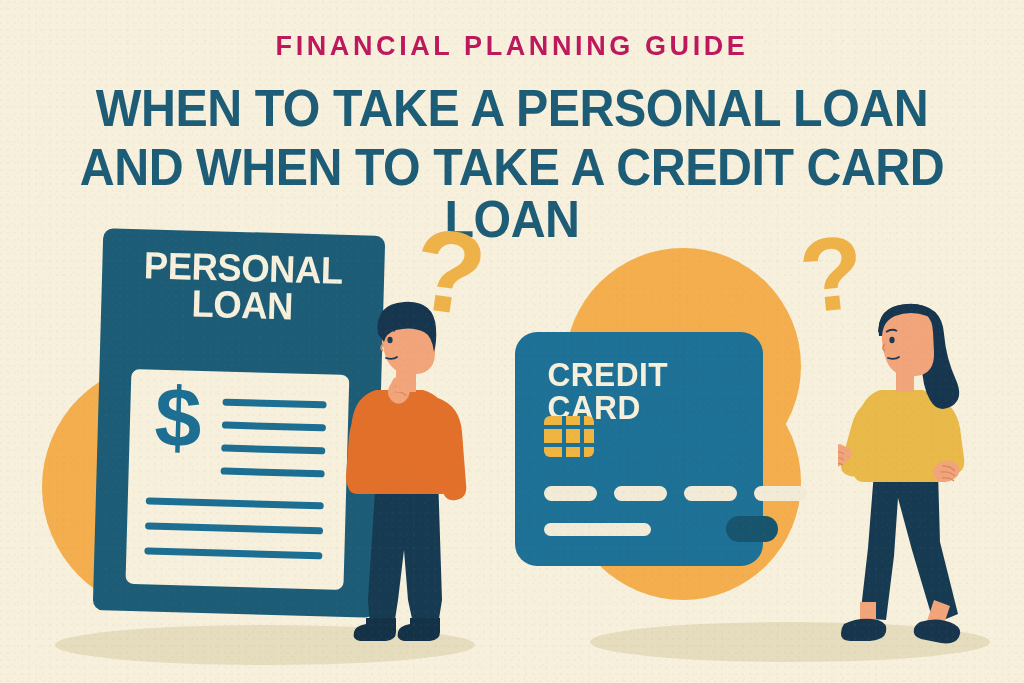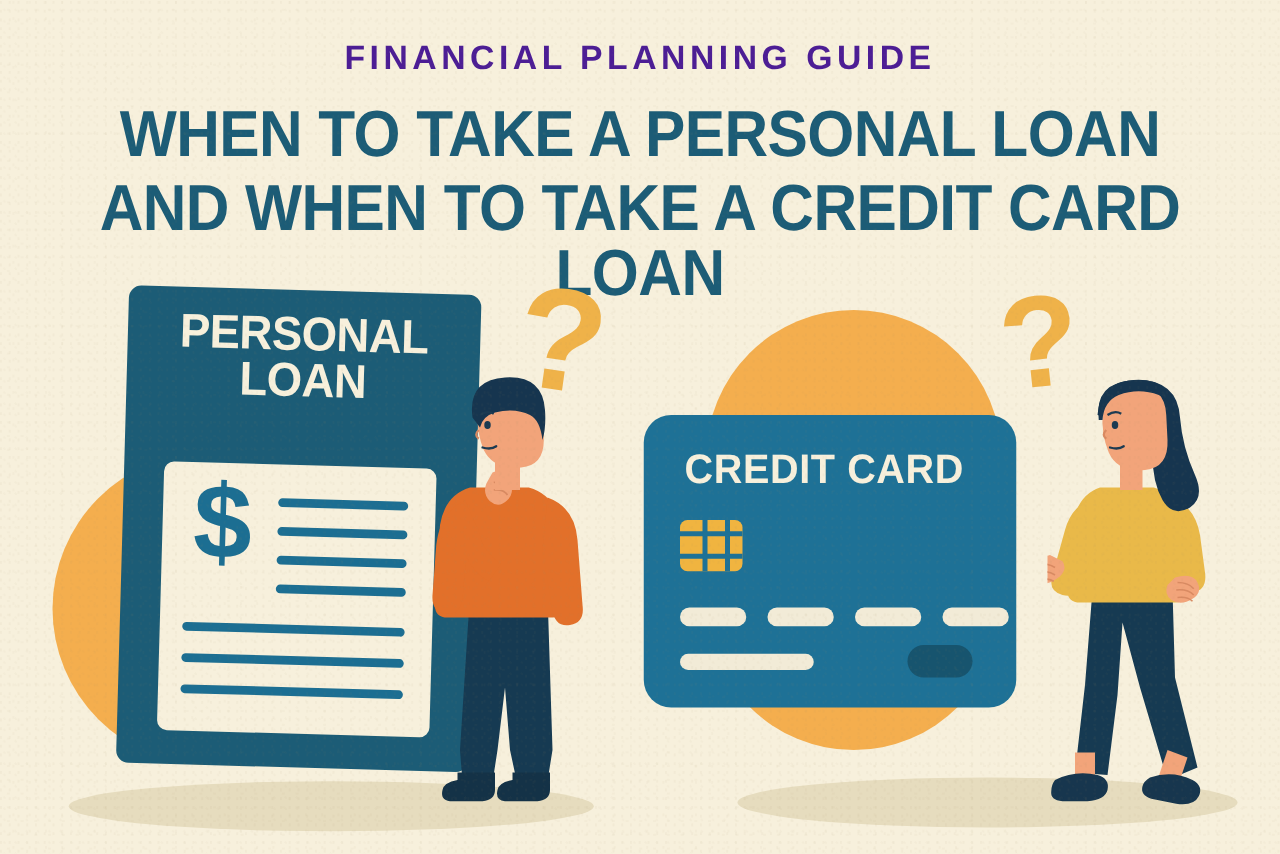--- a/index.html
+++ b/index.html
@@ -18,21 +18,21 @@
       radial-gradient(circle at 13% 27%, rgba(160,140,100,.10) 0 1px, transparent 1px),
       radial-gradient(circle at 61% 73%, rgba(160,140,100,.09) 0 1px, transparent 1px),
       radial-gradient(circle at 38% 88%, rgba(160,140,100,.08) 0 1px, transparent 1px),
       radial-gradient(circle at 82% 14%, rgba(160,140,100,.09) 0 1px, transparent 1px);
     background-size:7px 7px, 11px 11px, 9px 9px, 13px 13px;
   }
 
   
   .eyebrow{
     position:absolute;left:0;right:0;top:33px;text-align:center;
-    color:#4c1d95;font-size:27px;font-weight:700;letter-spacing:3.6px;
+    color:#be185d;font-size:27px;font-weight:700;letter-spacing:3.6px;
     line-height:1;
   }
   .head1,.head2{
     position:absolute;left:0;right:0;text-align:center;
     color:#1C5C76;font-weight:700;line-height:1;
     transform:scaleX(.93);
   }
   .head1{top:82px;font-size:52px;letter-spacing:-.5px;}
   .head2{top:141px;font-size:52px;letter-spacing:-.5px;}
 
@@ -73,21 +73,21 @@
   .dline.s2{top:50px;}
   .dline.s3{top:73px;}
   .dline.s4{top:96px;}
   .dline.long{left:18px;width:178px;}
   .dline.l1{top:128px;}
   .dline.l2{top:153px;}
   .dline.l3{top:178px;}
 
   
   #card{
-    position:absolute;left:515px;top:332px;width:298px;height:234px;
+    position:absolute;left:515px;top:332px;width:248px;height:234px;
     background:#1E7196;border-radius:22px;z-index:6;
   }
   #card-title{
     position:absolute;left:28px;top:26px;
     color:#F7F0DC;font-size:33px;font-weight:700;letter-spacing:.5px;
     line-height:1;transform:scaleX(.96);
   }
   #chip{
     position:absolute;left:29px;top:84px;width:50px;height:41px;
     background:#F0B440;border-radius:6px;

